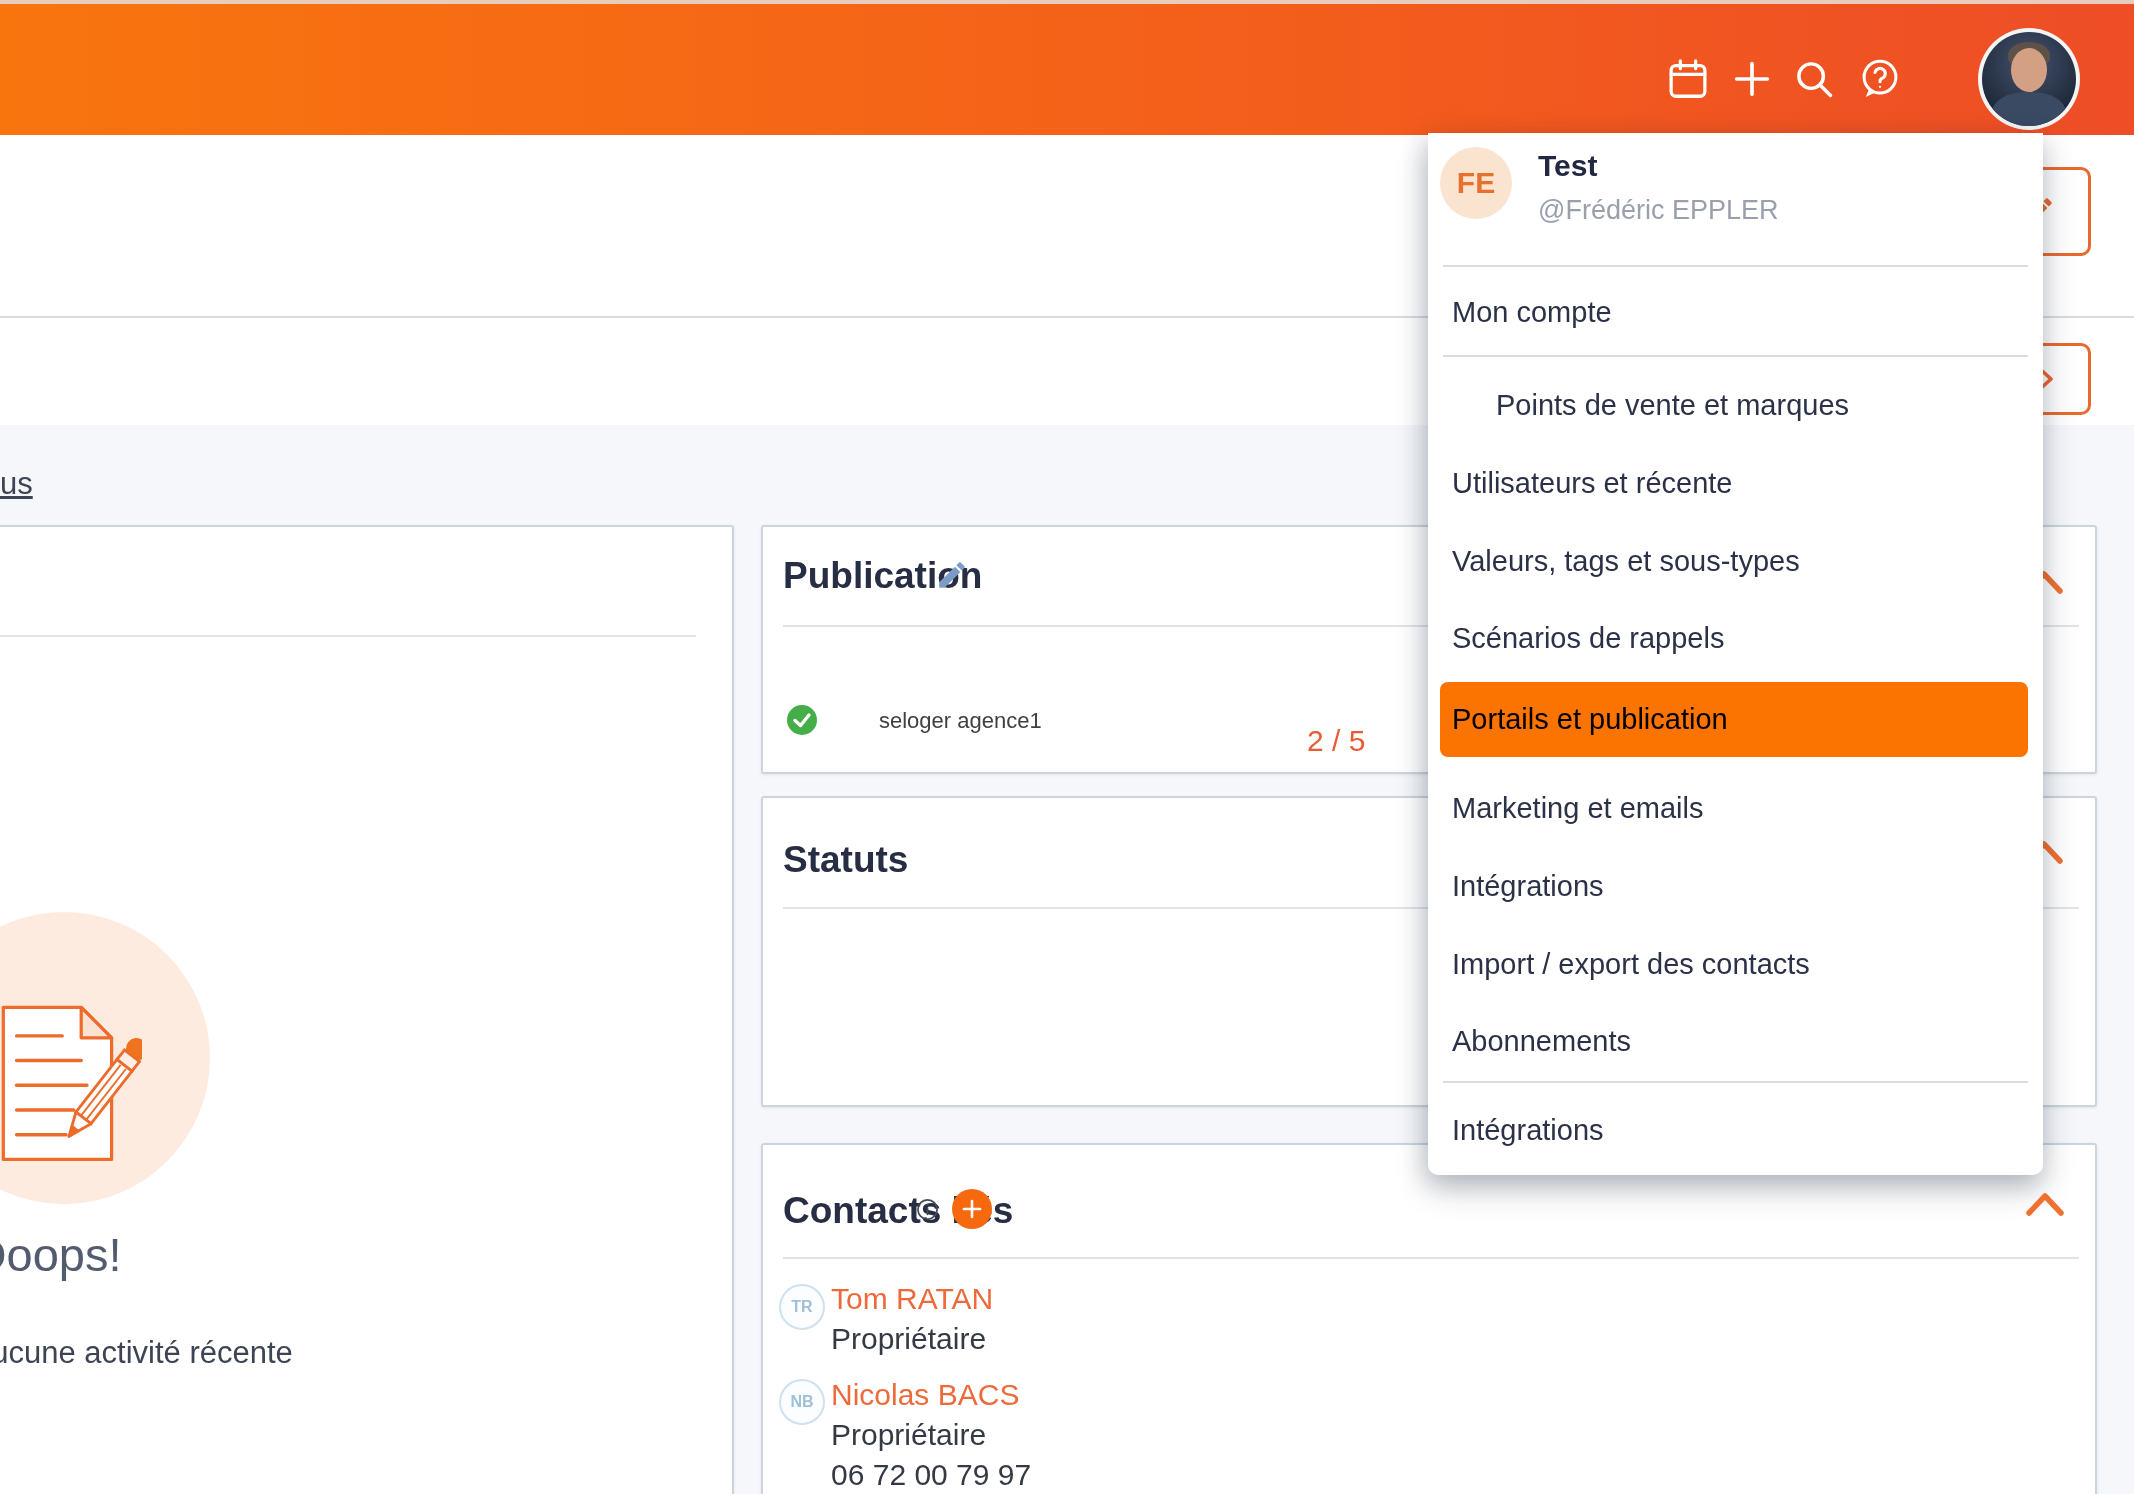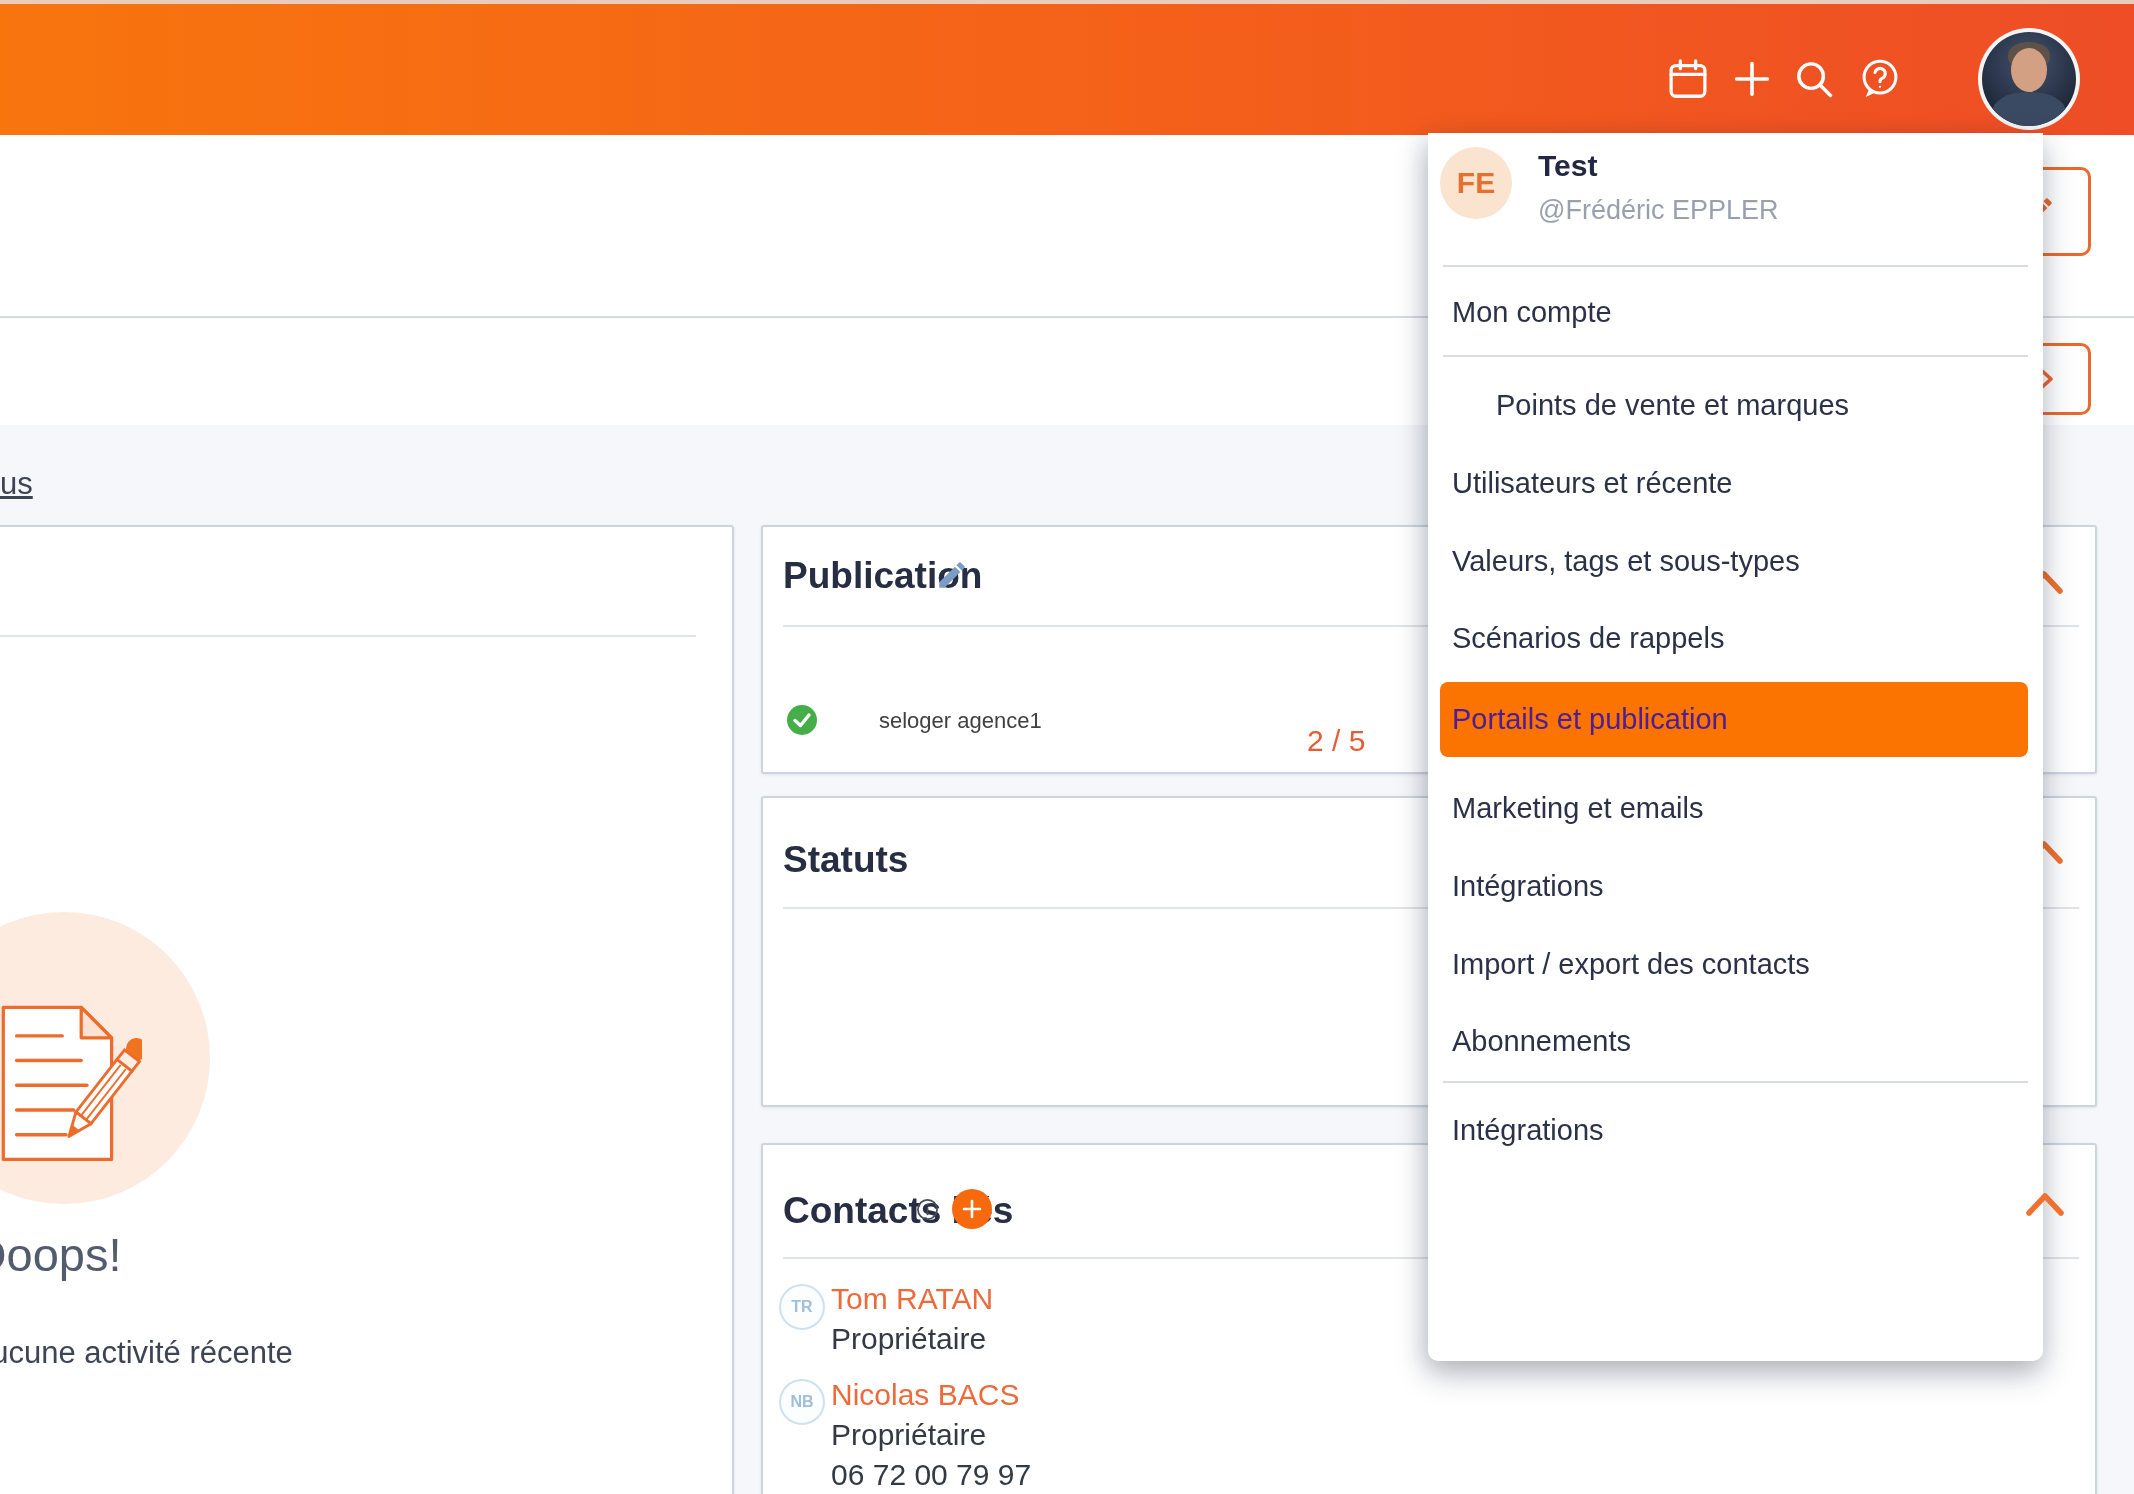--- a/index.html
+++ b/index.html
@@ -56,31 +56,31 @@
   .add-contact-btn{position:absolute;left:189px;top:44px;width:40px;height:40px;border-radius:50%;
     background:#f6690f;color:#fff;border:none;cursor:pointer;}
   .add-contact-btn svg{position:absolute;left:8px;top:8px;}
 
   .c-avatar{position:absolute;width:42px;height:42px;border-radius:50%;border:2px solid #cfe1ef;background:#fbfdff;
     color:#9fc0d8;font-size:16px;font-weight:600;text-align:center;line-height:42px;}
   .c-name{position:absolute;font-size:30px;color:#ed6a3a;line-height:34px;cursor:pointer;text-decoration:none;}
   .c-text{position:absolute;font-size:30px;color:#343a44;line-height:34px;}
 
   
-  .dropdown{position:absolute;left:1428px;top:133px;width:615px;height:1228px;background:#fff;
+  .dropdown{position:absolute;left:1428px;top:133px;width:615px;height:1042px;background:#fff;
     border-radius:0 0 10px 10px;box-shadow:0 12px 32px rgba(25,35,60,.28),-4px 8px 22px rgba(25,35,60,.12);z-index:50;}
   .dd-avatar{position:absolute;left:12px;top:14px;width:72px;height:72px;border-radius:50%;background:#fae3cf;
     color:#e8702e;font-size:30px;font-weight:600;text-align:center;line-height:72px;}
   .dd-name{position:absolute;left:110px;top:16px;font-size:30px;font-weight:700;color:#232842;}
   .dd-handle{position:absolute;left:110px;top:62px;font-size:27px;color:#99a0ac;}
   .dd-divider{position:absolute;left:15px;right:15px;border-top:2px solid #d9dce0;}
   .dd-item{position:absolute;left:0;width:100%;height:78px;line-height:78px;font-size:29px;color:#2b3147;
     padding-left:24px;box-sizing:border-box;cursor:pointer;}
   .dd-item.selected{left:12px;width:588px;height:75px;line-height:75px;border-radius:8px;
-    background:#fb7300;color:#4c1d95;padding-left:12px;}
+    background:#fb7300;color:#000000;padding-left:12px;}
 </style>
 </head>
 <body>
 
 <div class="stage">
 
   <div class="window-strip"></div>
 
   <div class="app-header">
     <span class="hicon" style="left:1665px;top:52px;">

